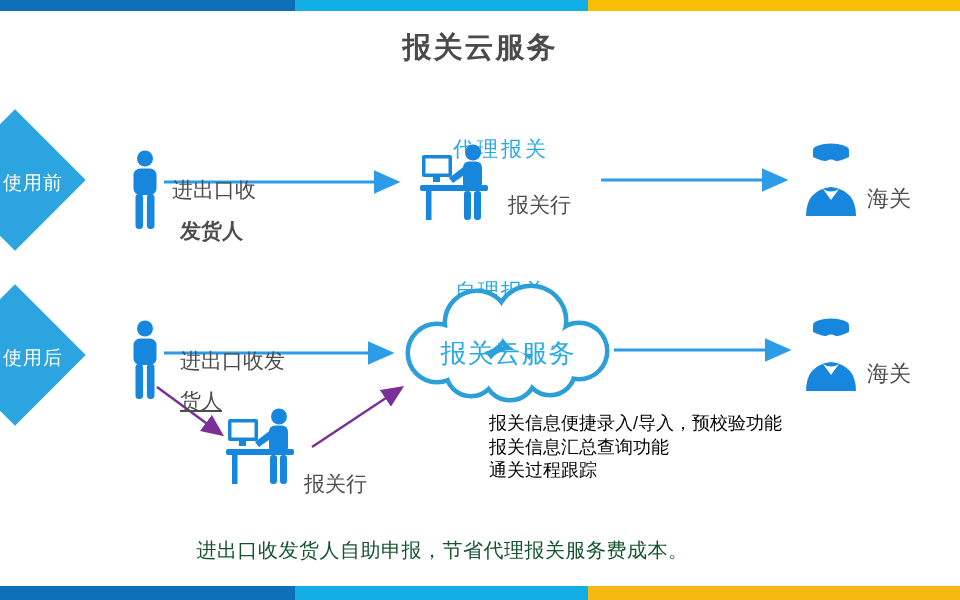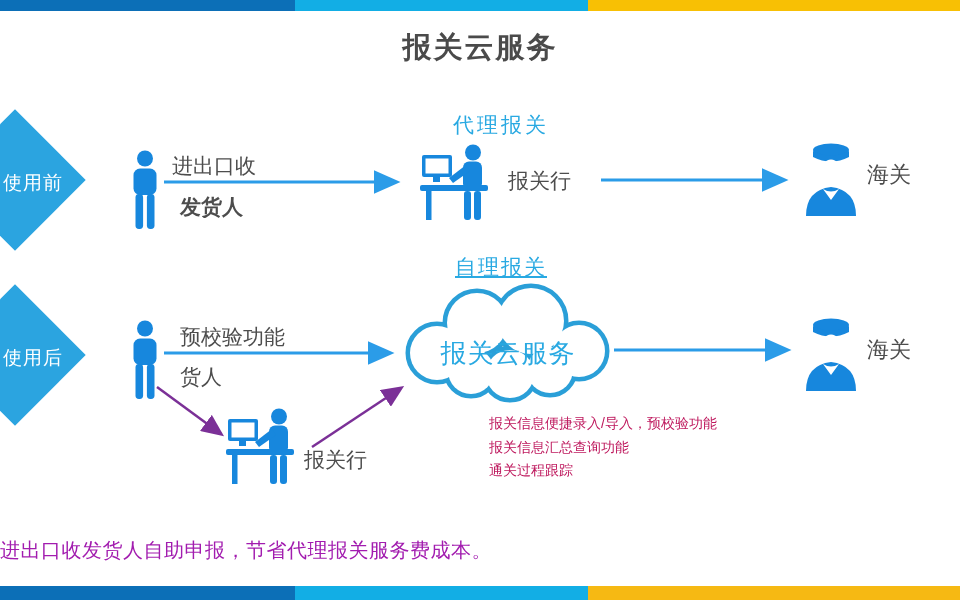--- a/index.html
+++ b/index.html
@@ -21,28 +21,28 @@
   
   .diamond{position:absolute;width:100px;height:100px;background:#2ba4e0;
     transform:rotate(45deg);left:-35px;}
   .diamond-before{top:130px;}
   .diamond-after{top:305px;}
   .stage-label{position:absolute;left:-2px;width:70px;text-align:center;
     color:#fff;font-size:19px;letter-spacing:1px;}
   .stage-before{top:170px;}
   .stage-after{top:345px;}
   
-  .t{position:absolute;font-size:21px;color:#4d4d4d;white-space:nowrap;}
+  .t{position:absolute;font-size:21px;color:#4d4d4d;white-space:nowrap;margin-top:24px;}
   .blue-t{color:#29a9e2;}
   .cloud-label{position:absolute;left:403px;top:336px;width:210px;text-align:center;
     font-size:26px;color:#29a9e2;letter-spacing:1px;}
-  .features{position:absolute;left:489px;top:412px;font-size:14px;line-height:23.5px;
-    color:#be185d;}
-  .footer{position:absolute;left:0;top:537px;width:885px;text-align:left;
-    font-size:20px;color:#a21caf;letter-spacing:.5px;}
+  .features{position:absolute;left:489px;top:412px;font-size:18px;line-height:23.5px;
+    color:#000000;}
+  .footer{position:absolute;left:0;top:537px;width:885px;text-align:center;
+    font-size:20px;color:#14532d;letter-spacing:.5px;}
   .icon{position:absolute;}
   .arrow-layer{position:absolute;left:0;top:0;width:960px;height:600px;pointer-events:none;}
 </style>
 </head>
 <body>
 
 <div class="canvas">
 
   <div class="bar bar-top">
     <div class="seg-dark"></div>
@@ -132,22 +132,22 @@
   <div class="t" style="left:867px;top:160px;font-size:22px;">海关</div>
 
   <svg class="icon" style="left:127px;top:320px;" width="36" height="80" viewBox="0 0 36 80">
     <g fill="#1787dd">
       <circle cx="18" cy="8.5" r="8"></circle>
       <rect x="6.5" y="18.5" width="23" height="26.5" rx="6.5"></rect>
       <rect x="8.5" y="44" width="7.6" height="35" rx="3.4"></rect>
       <rect x="19.9" y="44" width="7.6" height="35" rx="3.4"></rect>
     </g>
   </svg>
-  <div class="t" style="left:180px;top:323px;">预校验功能</div>
-  <div class="t" style="left:180px;top:363px;">货人</div>
+  <div class="t" style="left:180px;top:323px;">进出口收发</div>
+  <div class="t" style="left:180px;top:363px;text-decoration:underline;">货人</div>
 
   <div class="t blue-t" style="left:455px;top:253px;letter-spacing:2px;text-decoration:underline;">自理报关</div>
 
   <svg class="icon" style="left:403px;top:277px;" width="210" height="126" viewBox="0 0 210 126">
     <g fill="#fff" stroke="#2a9fd8" stroke-width="9">
       <circle cx="34" cy="76" r="27"></circle>
       <circle cx="74" cy="46" r="30"></circle>
       <circle cx="128" cy="44" r="33"></circle>
       <circle cx="176" cy="74" r="26"></circle>
       <circle cx="68" cy="94" r="23"></circle>

